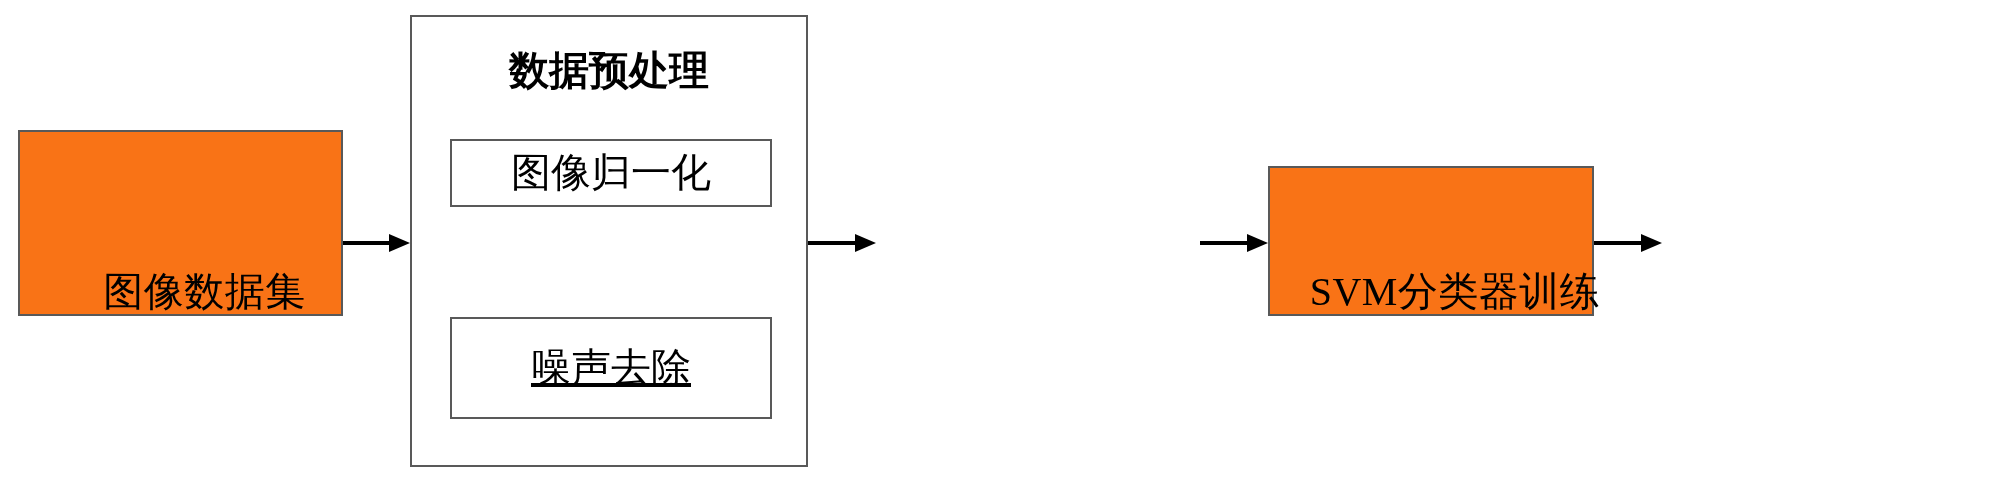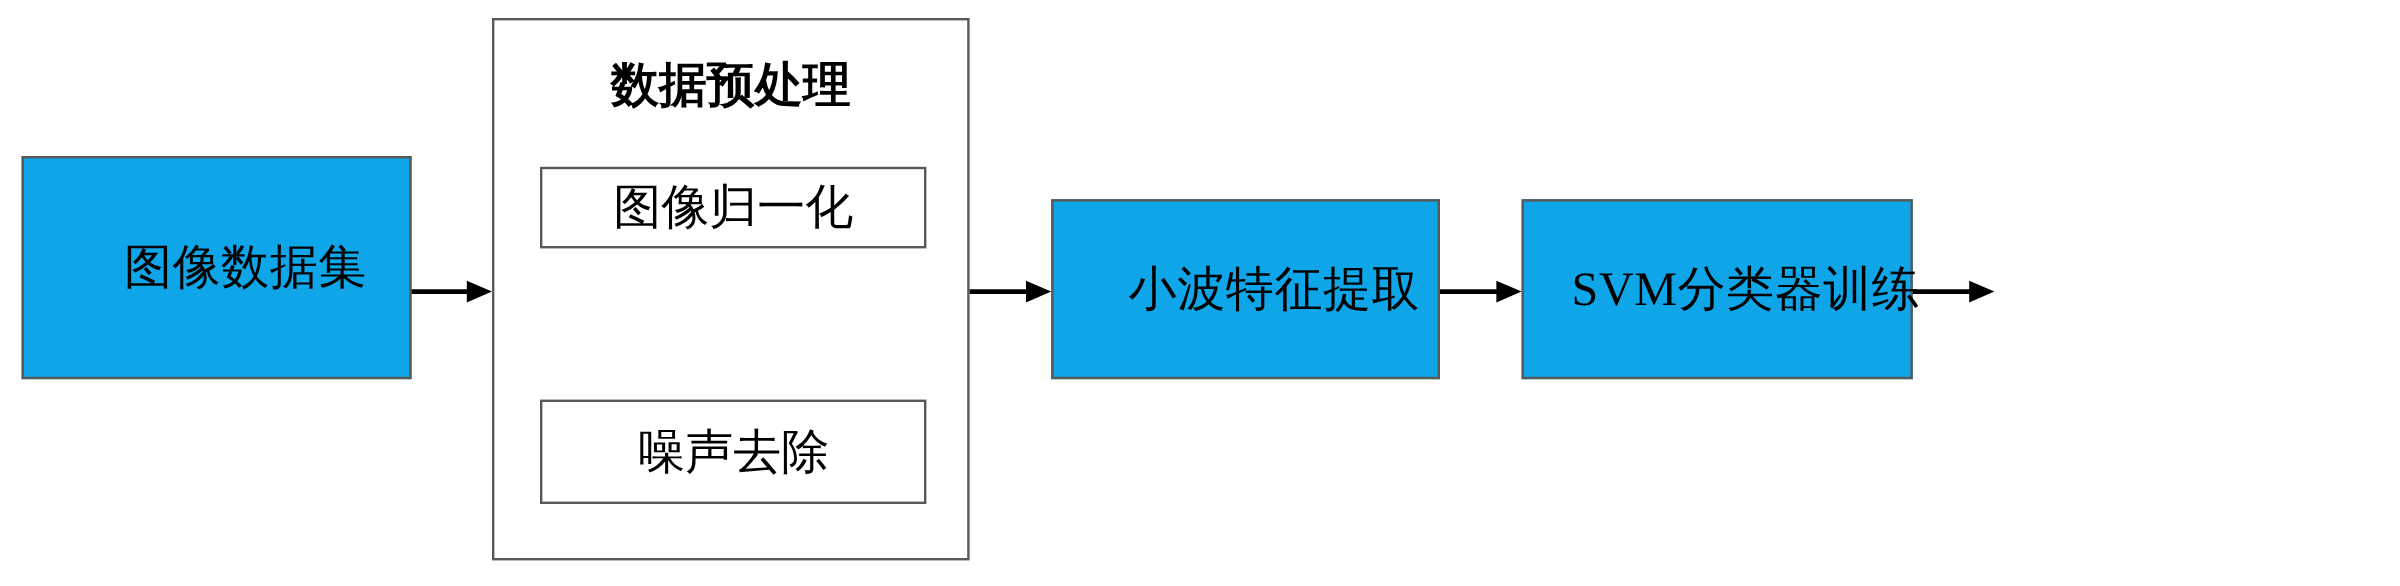--- a/index.html
+++ b/index.html
@@ -15,23 +15,23 @@
     position: relative;
     width: 2000px;
     height: 488px;
     background: #ffffff;
     overflow: hidden;
   }
   .node {
     position: absolute;
     box-sizing: border-box;
     border: 2px solid #595959;
-    background: #0ea5e9;
+    background: #f97316;
     display: flex;
-    align-items: center;
+    align-items: flex-end;
     justify-content: center;
     text-align: center;
     padding-left: 48px;
   }
   .node .node-label {
     font-size: 40px;
     line-height: 1.1;
     letter-spacing: 0.5px;
     color: #000000;
     white-space: nowrap;
@@ -92,35 +92,32 @@
       <line x1="0" y1="11" x2="50" y2="11" stroke="#000000" stroke-width="4"></line>
       <polygon points="46,2 67,11 46,20" fill="#000000"></polygon>
     </svg>
   </div>
 
   <div class="group-box" id="group-data-preprocessing" style="left: 410px; top: 15px; width: 398px; height: 452px; border-color: rgb(89, 89, 89);">
     <div class="group-title" id="group-title" style="top: 32px;">数据预处理</div>
     <div class="sub-node" id="sub-image-normalization" style="left: 38px; top: 122px; width: 322px; height: 68px; border-color: rgb(89, 89, 89);">
       <span class="node-label">图像归一化</span>
     </div>
-    <div class="sub-node" id="sub-noise-removal" style="left: 38px; top: 316px; width: 322px; height: 87px; border-color: rgb(89, 89, 89);">
+    <div class="sub-node" id="sub-noise-removal" style="left: 38px; top: 300px; width: 322px; height: 102px; border-color: rgb(89, 89, 89); text-decoration: underline;">
       <span class="node-label">噪声去除</span>
     </div>
   </div>
 
   <div class="arrow" id="arrow-1" style="left: 808px; top: 232px; width: 68px;">
     <svg width="100%" height="22" viewBox="0 0 68 22" preserveAspectRatio="none">
       <line x1="0" y1="11" x2="51" y2="11" stroke="#000000" stroke-width="4"></line>
       <polygon points="47,2 68,11 47,20" fill="#000000"></polygon>
     </svg>
   </div>
 
-  <div class="node" id="node-wavelet-feature-extraction" style="left: 876px; top: 166px; width: 324px; height: 150px; border-color: rgb(89, 89, 89);">
-    <span class="node-label">小波特征提取</span>
-  </div>
 
   <div class="arrow" id="arrow-2" style="left: 1200px; top: 232px; width: 68px;">
     <svg width="100%" height="22" viewBox="0 0 68 22" preserveAspectRatio="none">
       <line x1="0" y1="11" x2="51" y2="11" stroke="#000000" stroke-width="4"></line>
       <polygon points="47,2 68,11 47,20" fill="#000000"></polygon>
     </svg>
   </div>
 
   <div class="node" id="node-svm-classifier-training" style="left: 1268px; top: 166px; width: 326px; height: 150px; border-color: rgb(89, 89, 89);">
     <span class="node-label">SVM分类器训练</span>

